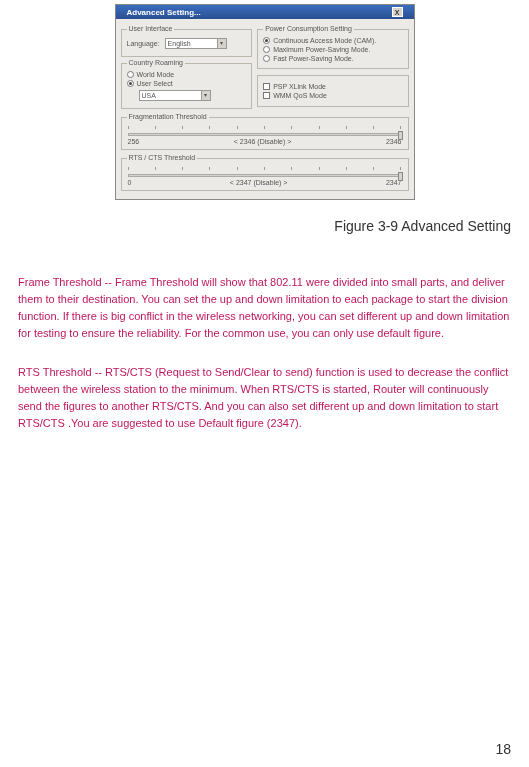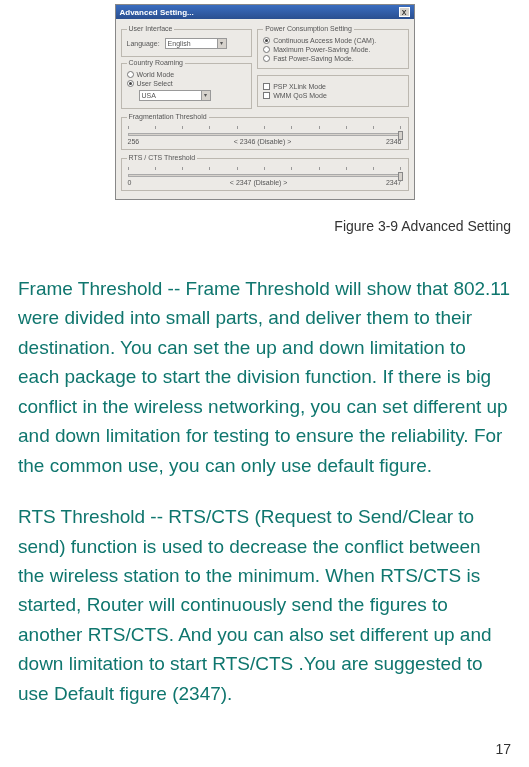--- a/index.html
+++ b/index.html
@@ -27,21 +27,21 @@
     border: 1px solid #888;
     background: #eceae6;
     font-size: 7px;
     color: #555;
   }
   .titlebar {
     background: linear-gradient(#3a6dc0, #2a4f90);
     color: #fff;
     font-size: 8px;
     font-weight: bold;
-    padding: 2px 4px;
+    padding: 2px 11px;
     display: flex;
     justify-content: space-between;
     align-items: center;
   }
   .titlebar .x {
     background: #d6d2cc;
     color: #333;
     width: 11px;
     height: 10px;
     font-size: 7px;
@@ -181,23 +181,23 @@
   }
 
   .caption {
     text-align: right;
     font-size: 14px;
     color: #333;
     margin-top: 18px;
   }
 
   .body-text {
-    font-size: 19px;
+    font-size: 11px;
     line-height: 1.55;
-    color: #0f766e;
+    color: #be185d;
     margin-top: 40px;
   }
   .body-text p { margin: 0 0 22px 0; }
 
   .page-number {
     position: absolute;
     bottom: 14px;
     right: 18px;
     font-size: 14px;
     color: #333;
@@ -328,14 +328,14 @@
     </div>
   </div>
 
   <div class="caption">Figure 3-9 Advanced Setting</div>
 
   <div class="body-text">
     <p>Frame Threshold -- Frame Threshold will show that 802.11 were divided into small parts, and deliver them to their destination. You can set the up and down limitation to each package to start the division function. If there is big conflict in the wireless networking, you can set different up and down limitation for testing to ensure the reliability. For the common use, you can only use default figure.</p>
     <p>RTS Threshold -- RTS/CTS (Request to Send/Clear to send) function is used to decrease the conflict between the wireless station to the minimum. When RTS/CTS is started, Router will continuously send the figures to another RTS/CTS. And you can also set different up and down limitation to start RTS/CTS .You are suggested to use Default figure (2347).</p>
   </div>
 
-  <div class="page-number">17</div>
+  <div class="page-number">18</div>
 </div>
 
 </body></html>

